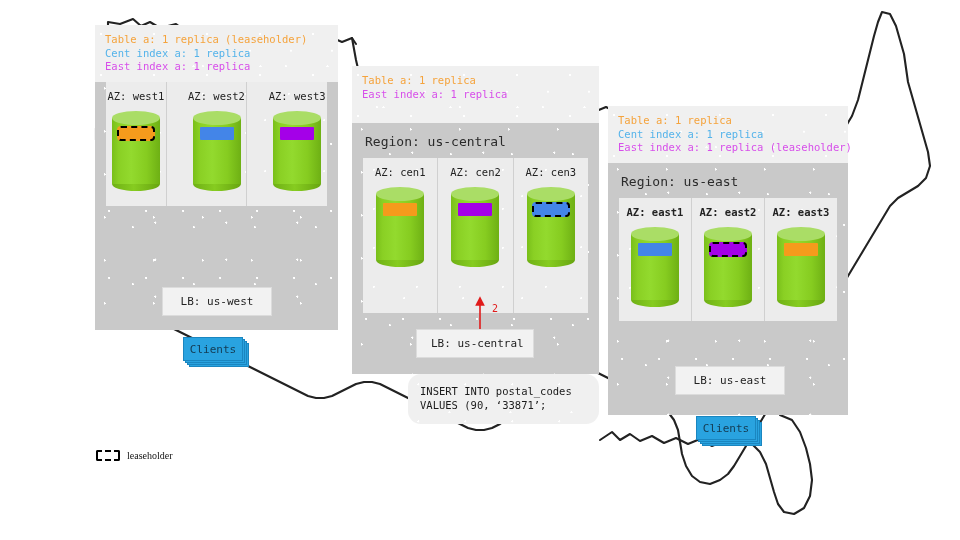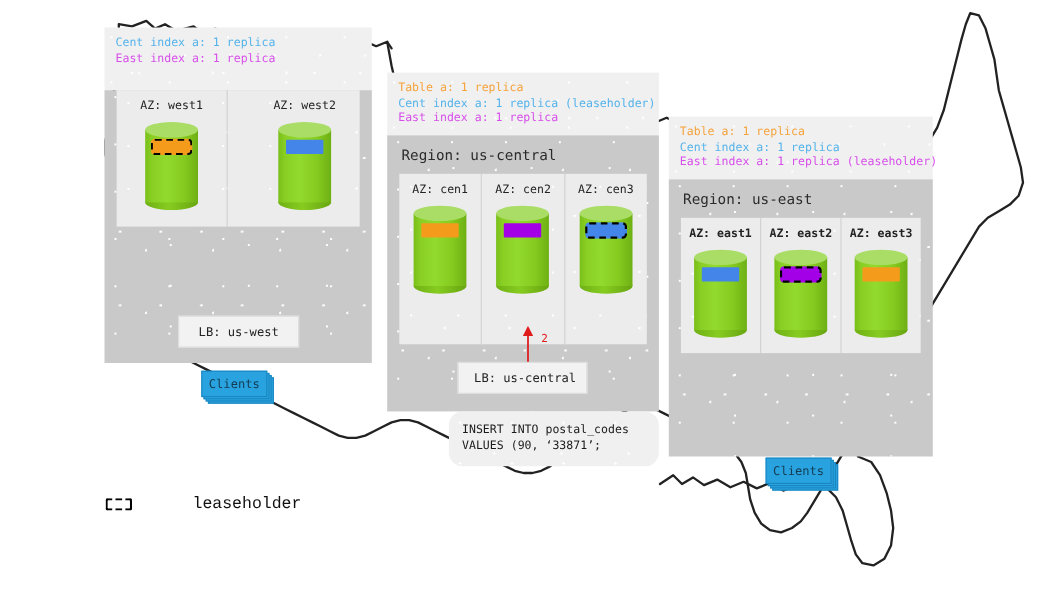--- a/index.html
+++ b/index.html
@@ -110,21 +110,21 @@
     padding:10px 12px;font-size:10.5px;line-height:14px;color:#1a1a1a;white-space:pre;
     background-image:
       radial-gradient(circle at 22% 28%, #ffffff 0 1px, transparent 1.2px),
       radial-gradient(circle at 68% 72%, #ffffff 0 1px, transparent 1.2px);
     background-size:47px 37px,61px 53px;
   }
 
   
   .key{position:absolute;display:flex;align-items:center;gap:7px;}
   .key-swatch{width:24px;height:11px;border:2px dashed #000;box-sizing:border-box;border-radius:2px;}
-  .key-label{font-size:15px;color:#111;font-family:Liberation Mono, monospace;margin-left:48px;}
+  .key-label{font-size:10px;color:#111;font-family:Liberation Serif, serif;}
 </style>
 </head>
 <body>
 
 <div class="stage">
 
   <svg id="us-map" viewBox="0 0 960 540">
     <path fill="none" stroke="#222" stroke-width="2.1" stroke-linejoin="round" stroke-linecap="round" d="M108,22 L120,24 L133,19 L141,26 L150,22 L160,28 L176,24
          L184,30 L196,26 L205,32 L218,28 L231,34 L244,30 L258,36
          L272,32 L286,38 L300,34 L314,40 L328,36 L342,42 L352,38
@@ -167,20 +167,21 @@
          L810,496 L804,508 L794,514 L784,512 L778,504 L774,492
          L770,478 L766,464 L760,452 L752,444 L744,438 L736,434"></path>
 
     <path fill="none" stroke="#222" stroke-width="2.1" stroke-linejoin="round" stroke-linecap="round" d="M600,440 L612,432 L620,440 L630,434 L640,441 L652,436
          L664,443 L676,438 L688,444 L700,439 L712,446 L724,441
          L736,434"></path>
   </svg>
 
   <div class="region-panel" style="left:95px;top:25px;width:243px;">
     <div class="legend-box" style="height:57px;">
+      <div class="legend-line lg-orange">Table a: 1 replica (leaseholder)</div>
       <div class="legend-line lg-blue">Cent index a: 1 replica</div>
       <div class="legend-line lg-purple">East index a: 1 replica</div>
     </div>
     <div class="region-body" style="height:248px;">
       <div class="az-strip" style="height:124px;gap:20px;">
         <div class="az-cell">
           <div class="az-label">AZ: west1</div>
           <div class="cyl-wrap" style="width:48px;height:80px;">
             <div class="cyl">
               <div class="cyl-bottom"></div>
@@ -191,38 +192,48 @@
           </div>
         </div>
         <div class="az-cell">
           <div class="az-label">AZ: west2</div>
           <div class="cyl-wrap" style="width:48px;height:80px;">
             <div class="cyl">
               <div class="cyl-bottom"></div>
               <div class="cyl-body"></div>
               <div class="cyl-top"></div>
               <div class="cyl-bar" style="top:16px;width:34px;background:#4385e8;"></div>
+            </div>
+          </div>
+        </div>
+        <div class="az-cell">
+          <div class="az-label">AZ: west3</div>
+          <div class="cyl-wrap" style="width:48px;height:80px;">
+            <div class="cyl">
+              <div class="cyl-bottom"></div>
+              <div class="cyl-body"></div>
+              <div class="cyl-top"></div>
+              <div class="cyl-bar" style="top:16px;width:34px;background:#a400e8;"></div>
             </div>
           </div>
         </div>
       </div>
       <div class="lb-box" style="left:67px;top:205px;width:110px;">LB: us-west</div>
       <div class="clients" style="left:88px;top:255px;">
         <div class="sheet s3"></div>
         <div class="sheet s2"></div>
         <div class="sheet s1"></div>
         <div class="sheet s0">Clients</div>
       </div>
     </div>
   </div>
 
   <div class="region-panel" style="left:352px;top:66px;width:247px;">
     <div class="legend-box" style="height:57px;">
       <div class="legend-line lg-orange">Table a: 1 replica</div>
-      <div class="legend-line lg-blue">Cent index a: 1 replica (leaseholder)</div>
       <div class="legend-line lg-purple">East index a: 1 replica</div>
     </div>
     <div class="region-body" style="height:251px;">
       <div class="region-title">Region: us-central</div>
       <div class="az-strip" style="height:155px;">
         <div class="az-cell">
           <div class="az-label">AZ: cen1</div>
           <div class="cyl-wrap" style="width:48px;height:80px;">
             <div class="cyl">
               <div class="cyl-bottom"></div>
@@ -314,20 +325,21 @@
           <div class="cyl-wrap" style="width:48px;height:80px;">
             <div class="cyl">
               <div class="cyl-bottom"></div>
               <div class="cyl-body"></div>
               <div class="cyl-top"></div>
               <div class="cyl-bar" style="top:16px;width:34px;background:#f59b1c;"></div>
             </div>
           </div>
         </div>
       </div>
+      <div class="lb-box" style="left:67px;top:203px;width:110px;">LB: us-east</div>
       <div class="clients" style="left:88px;top:253px;">
         <div class="sheet s3"></div>
         <div class="sheet s2"></div>
         <div class="sheet s1"></div>
         <div class="sheet s0">Clients</div>
       </div>
     </div>
   </div>
 
   <div class="key" style="left:96px;top:450px;">

